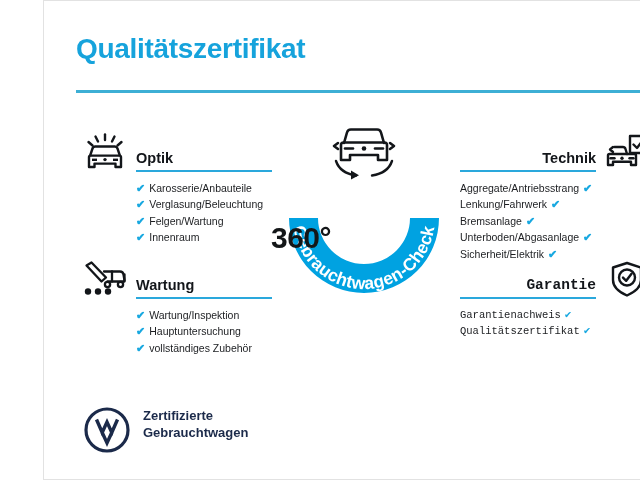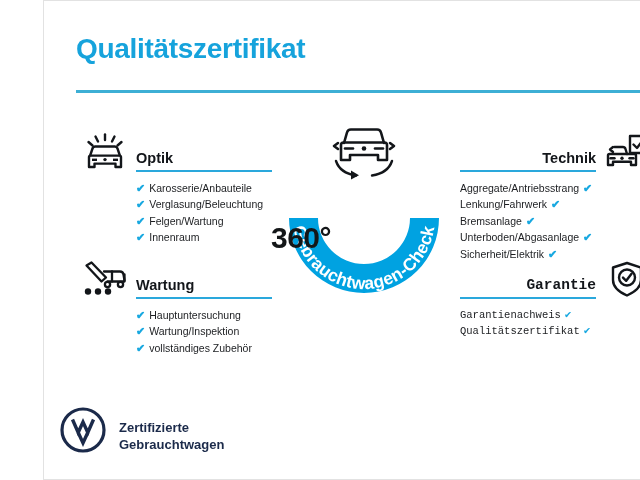--- a/index.html
+++ b/index.html
@@ -128,24 +128,24 @@
     top: 96px;
     font-size: 30px;
     font-weight: bold;
     color: #131618;
     letter-spacing: -0.5px;
   }
 
   
   #footer {
     position: absolute;
-    left: 16px;
+    left: 40px;
     top: 406px;
     display: flex;
-    align-items: flex-end;
+    align-items: flex-start;
   }
   #vw-logo { width: 46px; height: 46px; flex: 0 0 auto; }
   #footer-text {
     margin-left: 13px;
     font-size: 13px;
     font-weight: bold;
     color: #1B2A4A;
     line-height: 17px;
     white-space: nowrap;
   }
@@ -207,22 +207,22 @@
             <circle cx="6" cy="31.5" r="3.2"></circle>
             <circle cx="16" cy="31.5" r="3.2"></circle>
             <circle cx="26" cy="31.5" r="3.2"></circle>
           </g>
         </svg>
       </span>
       <span class="sec-title">Wartung</span>
       <span class="sec-underline"></span>
     </div>
     <ul class="checklist">
+      <li><span class="chk">✔</span><span>Wartung/Inspektion</span></li>
       <li><span class="chk">✔</span><span>Hauptuntersuchung</span></li>
-      <li><span class="chk">✔</span><span>Wartung/Inspektion</span></li>
       <li><span class="chk">✔</span><span>vollständiges Zubehör</span></li>
     </ul>
   </div>
 
   <div class="section sec-right" style="top:130px;">
     <div class="sec-head">
       <span class="sec-icon">
         <svg viewBox="0 0 46 40" width="46" height="40">
           <g stroke="#13161a" stroke-width="2.4" fill="none" stroke-linejoin="round" stroke-linecap="round">
             <path d="M23 21 L21.5 16 Q20.9 14 18.9 14 L10.5 14"></path>

